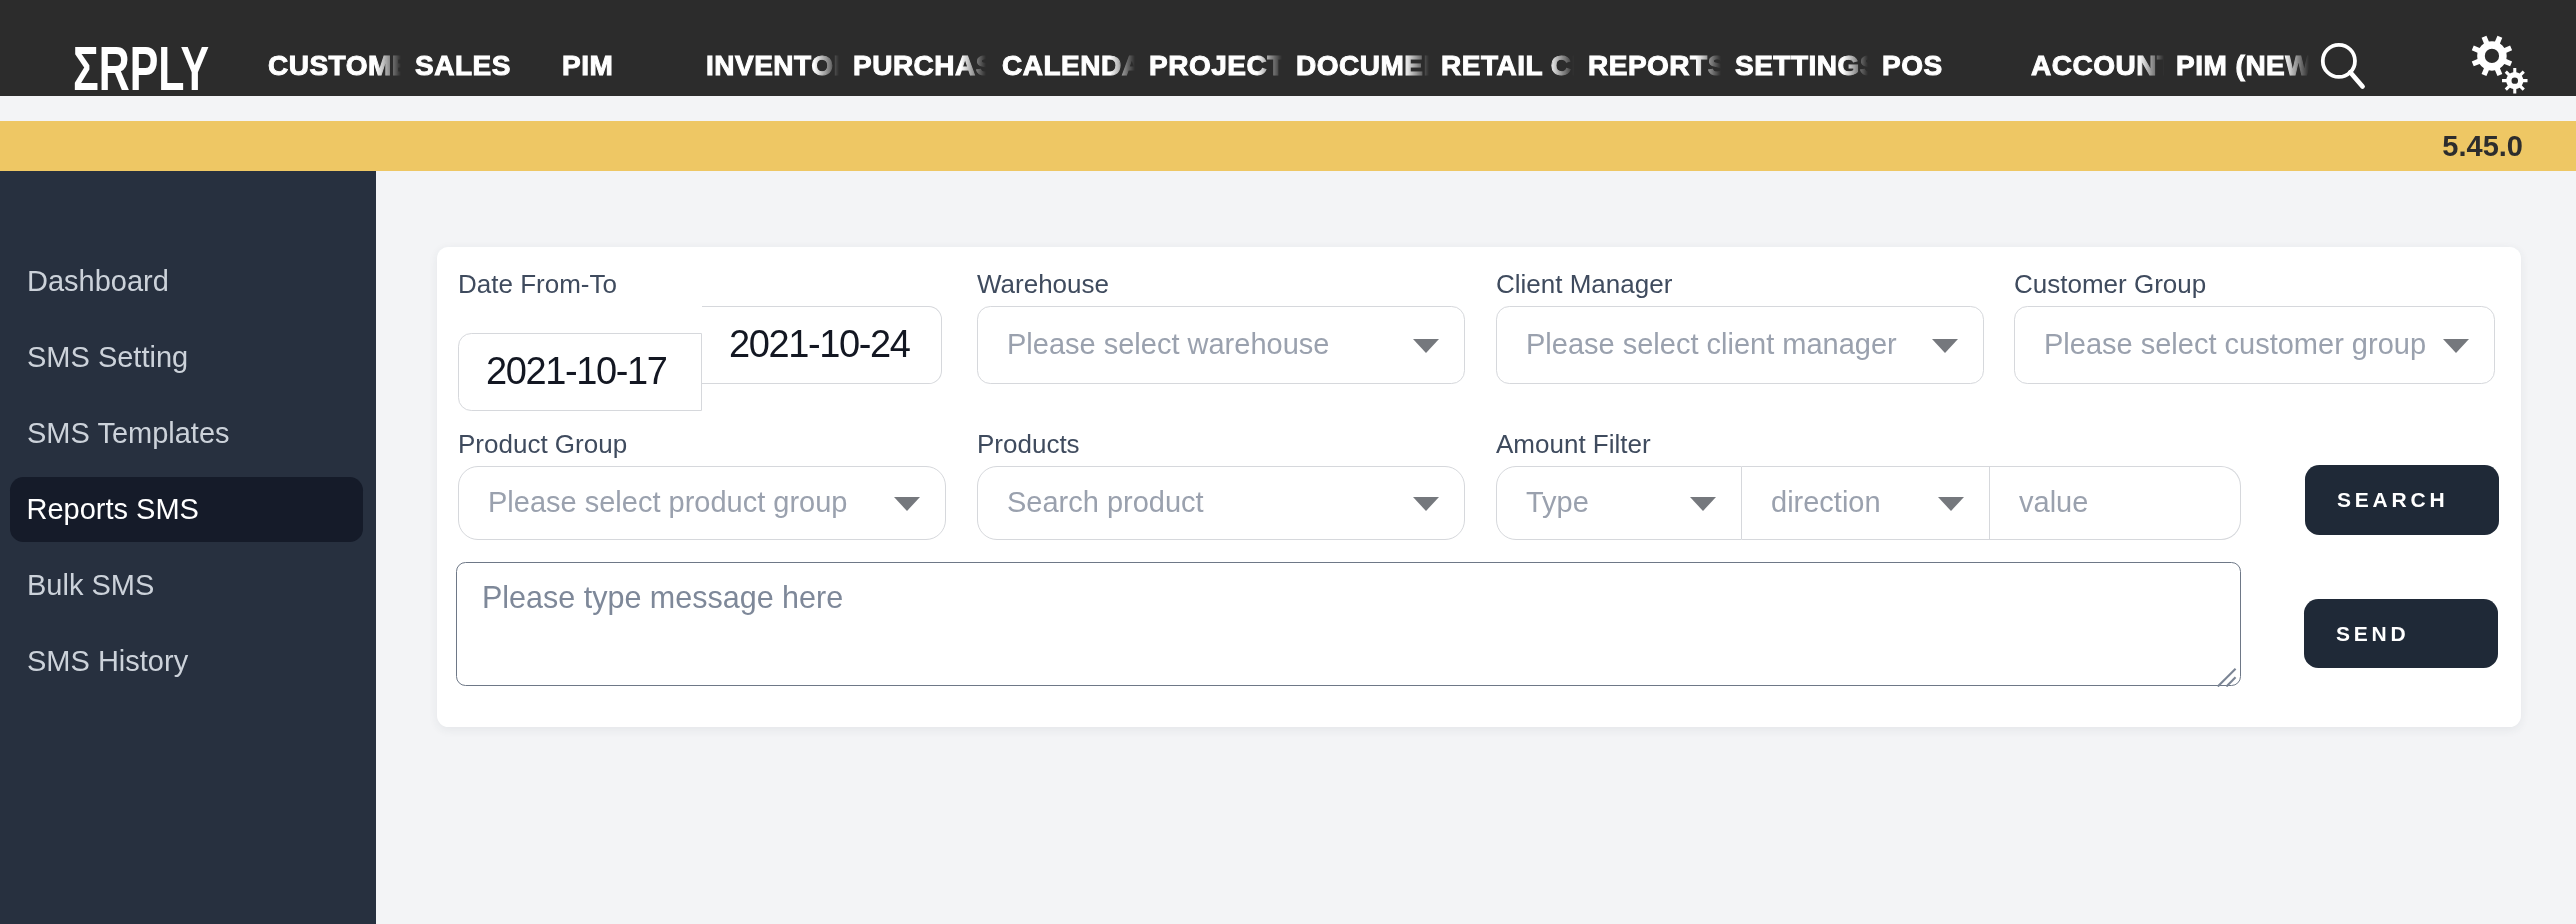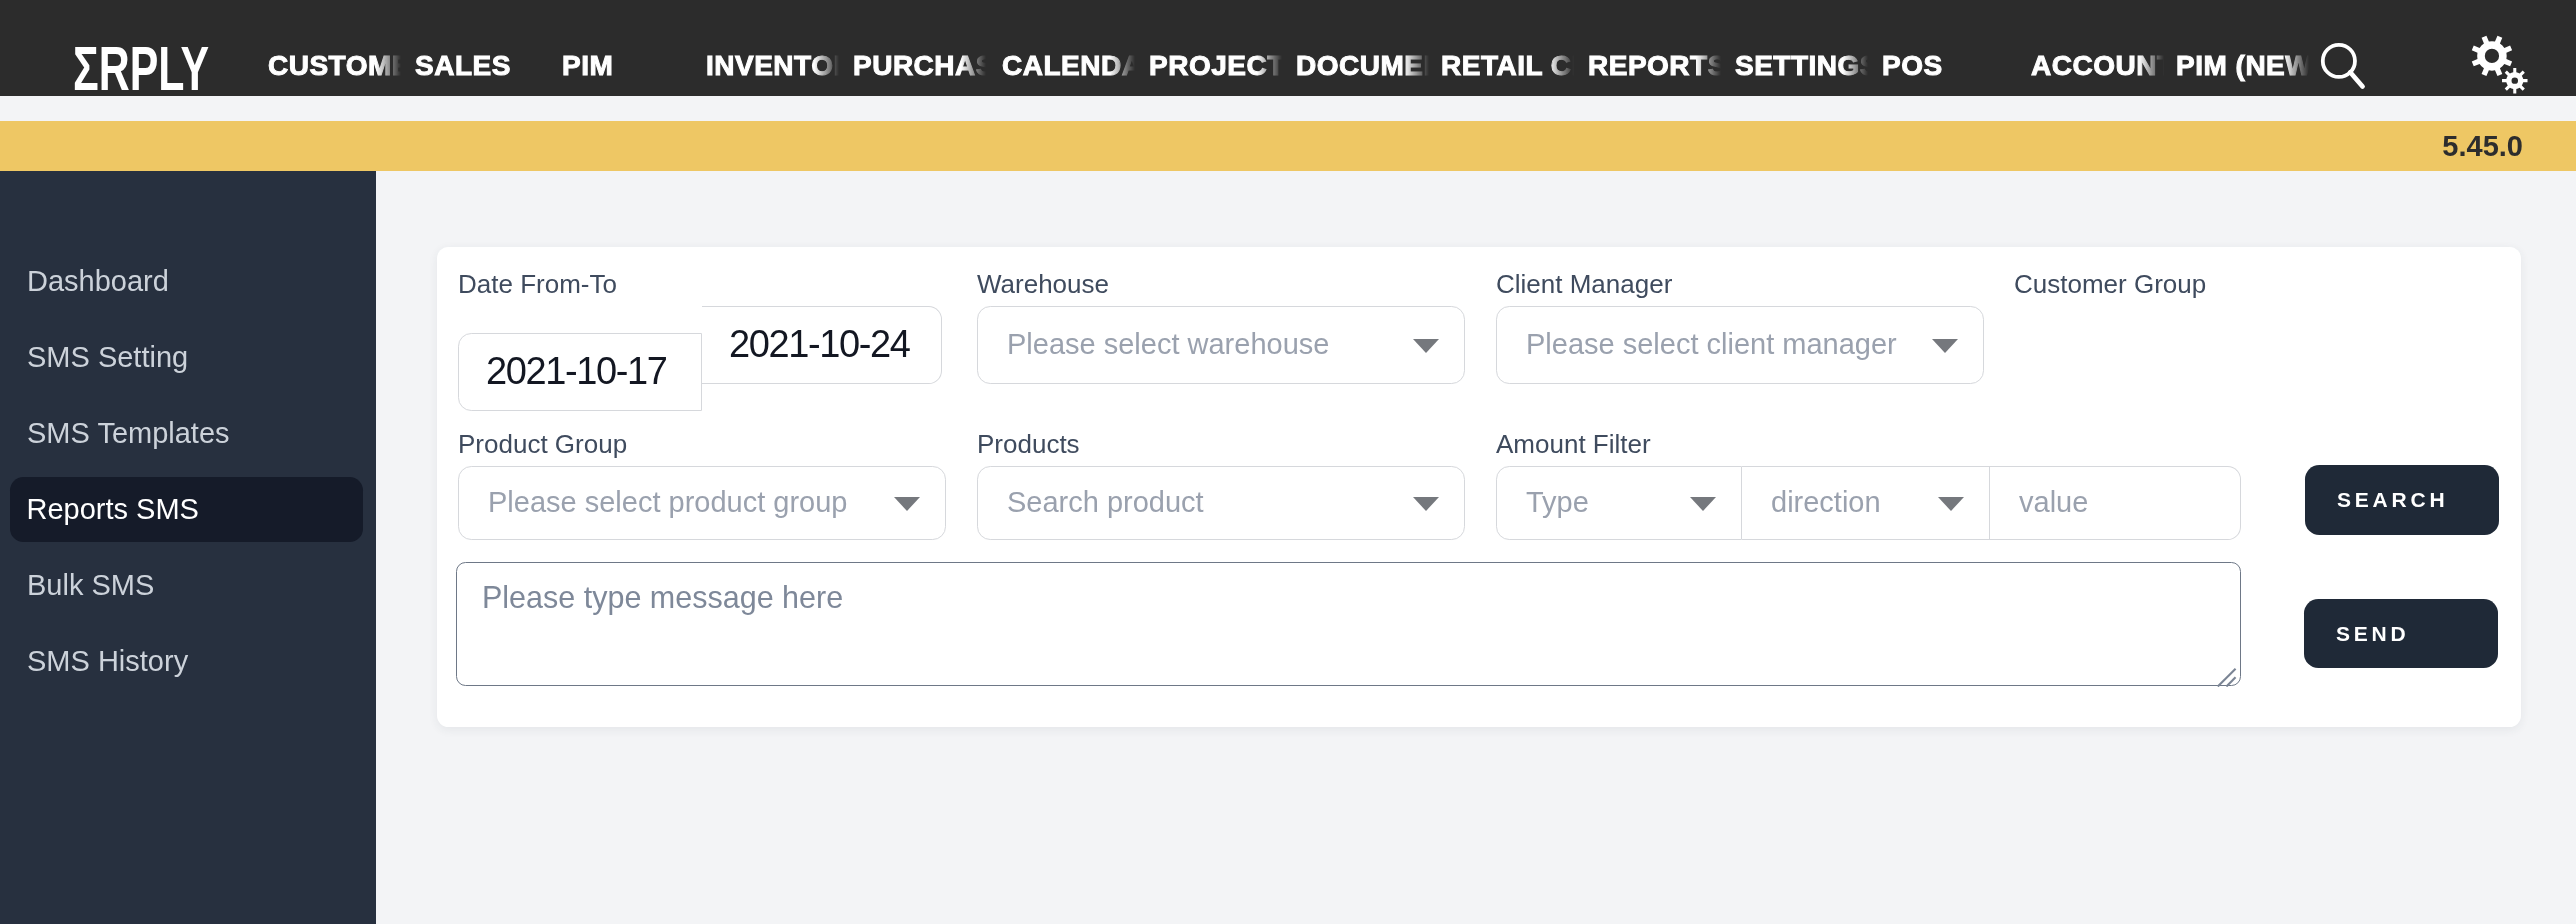--- a/index.html
+++ b/index.html
@@ -23,21 +23,21 @@
 .sidebar { position:absolute; left:0; top:171px; width:376px; height:754px; background:#27303f; }
 .sidebar ul { list-style:none; padding-top:72px; }
 .sidebar li { height:76px; line-height:76px; color:#ccd2da; font-size:29px; padding-left:27px; }
 .sidebar li.active { background:#151b29; border-radius:13.3px; margin:5.7px 13.3px 5.7px 9.5px; padding-left:17px; color:#ffffff; height:65px; line-height:65px; }
 
 
 .card { position:absolute; left:437px; top:247px; width:2084px; height:480px; background:#ffffff;
   border-radius:11.4px; box-shadow:0 2.9px 9.5px rgba(40,50,70,0.07); }
 .lbl { position:absolute; color:#3f4b5e; font-size:26px; line-height:29px; }
 .box { position:absolute; background:#fff; border:1.9px solid #d6d8dc; border-radius:13.3px; }
-.r1 { height:78px; } .r2 { height:74px; }
+.r1 { height:78px; } .r2 { height:74px;border-radius:20px; }
 .r1 .ph, .r1 .dtxt { line-height:74px; } .r2 .ph { line-height:71px; }
 .r1 .arrow { top:32px; } .r2 .arrow { top:29.6px; }
 .ph { position:absolute; left:29px; top:0; line-height:72px; font-size:29px; color:#9aa1ae; white-space:nowrap; }
 .dtxt { position:absolute; left:27px; top:0; line-height:72px; font-size:38px; letter-spacing:-1.4px; color:#131722; white-space:nowrap; }
 .arrow { position:absolute; right:25px; top:31px; width:0; height:0;
   border-left:13.3px solid transparent; border-right:13.3px solid transparent; border-top:14.3px solid #75787d; }
 .btn { position:absolute; background:#1f2937; border-radius:14.3px; color:#ffffff; font-size:21px; font-weight:bold;
   letter-spacing:3.8px; padding-left:32px; }
 textarea.msg { position:absolute; left:19px; top:315px; width:1785px; height:124px; border:1.9px solid #6e7887;
   border-radius:9.5px; padding:17px 0 0 25px; font-family:"Liberation Sans", sans-serif; font-size:30.5px; color:#131722;
@@ -104,20 +104,24 @@
     <div class="dtxt">2021-10-24</div>
   </div>
   <div class="box r1" style="left:540px; top:59px; width:488px;text-align:right;">
     <div class="ph">Please select warehouse</div>
       <div class="arrow"></div>
   </div>
   <div class="box r1" style="left:1059px; top:59px; width:488px;">
     <div class="ph">Please select client manager</div>
       <div class="arrow"></div>
   </div>
+  <div class="box r1" style="left:1577px; top:59px; width:481px;">
+    <div class="ph">Please select customer group</div>
+      <div class="arrow"></div>
+  </div>
 
   <div class="lbl" style="left:21px; top:183px;">Product Group</div>
   <div class="lbl" style="left:540px; top:183px;">Products</div>
   <div class="lbl" style="left:1059px; top:183px;">Amount Filter</div>
 
   <div class="box r2" style="left:21px; top:219px; width:488px;">
     <div class="ph">Please select product group</div>
       <div class="arrow"></div>
   </div>
   <div class="box r2" style="left:540px; top:219px; width:488px;">

